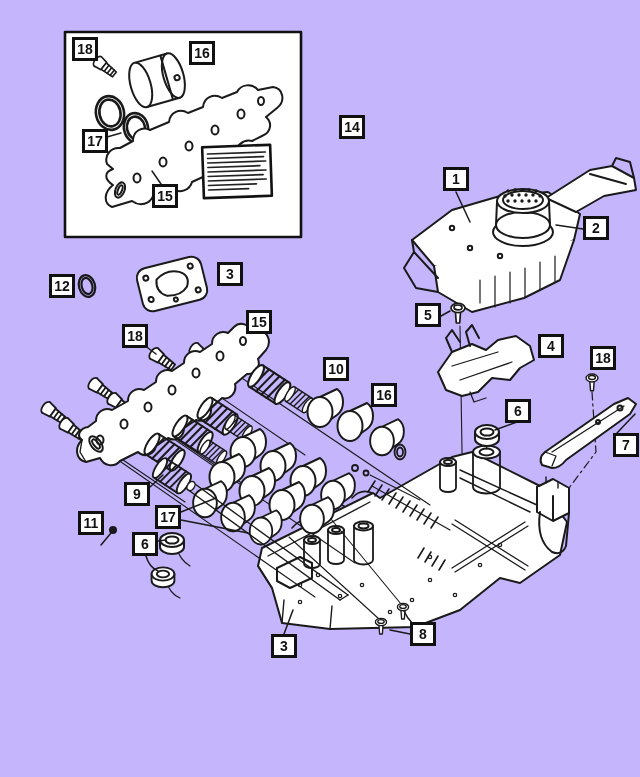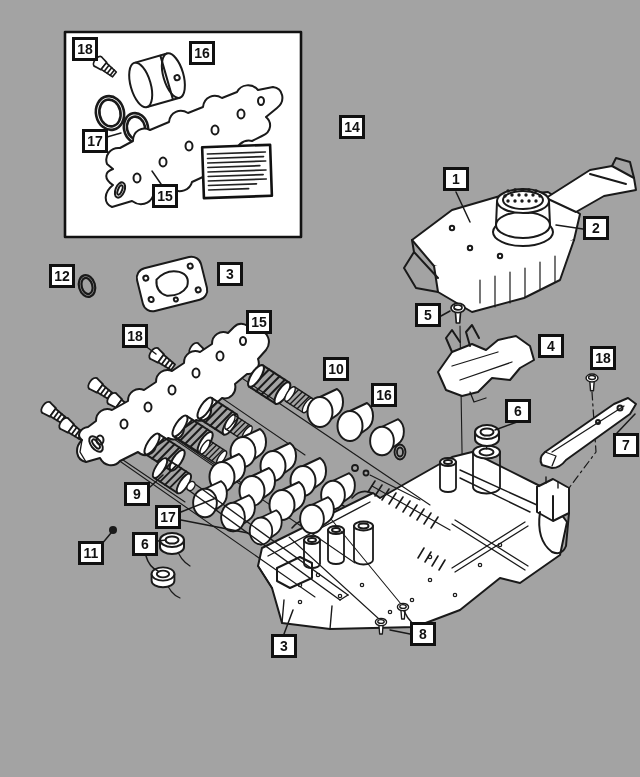--- a/index.html
+++ b/index.html
@@ -1,16 +1,16 @@
 <!DOCTYPE html>
 <html><head>
 <meta charset="utf-8">
 <style>
   html,body{margin:0;padding:0;background:#fff;}
-  .stage{position:relative;width:640px;height:777px;background:#a3a3a3;overflow:hidden;
+  .stage{position:relative;width:640px;height:777px;background:#c4b5fd;overflow:hidden;
          font-family:"Liberation Sans",sans-serif;}
   .stage svg{position:absolute;left:0;top:0;}
   .callout{position:absolute;width:26px;height:24px;background:#fff;border:3px solid #111;
            box-sizing:border-box;display:flex;align-items:center;justify-content:center;
            font-weight:bold;font-size:14px;color:#111;line-height:1;cursor:pointer;z-index:5;}
 </style>
 </head>
 <body>
 
 <div class="stage">
@@ -373,31 +373,31 @@
   </g>
 </svg>
 
 <div class="callout" style="left:72px;top:37px">18</div>
 <div class="callout" style="left:189px;top:41px">16</div>
 <div class="callout" style="left:82px;top:129px">17</div>
 <div class="callout" style="left:152px;top:184px">15</div>
 <div class="callout" style="left:339px;top:115px">14</div>
 <div class="callout" style="left:443px;top:167px">1</div>
 <div class="callout" style="left:583px;top:216px">2</div>
-<div class="callout" style="left:49px;top:264px">12</div>
+<div class="callout" style="left:49px;top:274px">12</div>
 <div class="callout" style="left:217px;top:262px">3</div>
 <div class="callout" style="left:246px;top:310px">15</div>
 <div class="callout" style="left:122px;top:324px">18</div>
 <div class="callout" style="left:323px;top:357px">10</div>
 <div class="callout" style="left:371px;top:383px">16</div>
 <div class="callout" style="left:415px;top:303px">5</div>
 <div class="callout" style="left:538px;top:334px">4</div>
 <div class="callout" style="left:590px;top:346px">18</div>
 <div class="callout" style="left:505px;top:399px">6</div>
 <div class="callout" style="left:613px;top:433px">7</div>
 <div class="callout" style="left:124px;top:482px">9</div>
 <div class="callout" style="left:155px;top:505px">17</div>
-<div class="callout" style="left:78px;top:541px">11</div>
+<div class="callout" style="left:78px;top:511px">11</div>
 <div class="callout" style="left:132px;top:532px">6</div>
 <div class="callout" style="left:271px;top:634px">3</div>
 <div class="callout" style="left:410px;top:622px">8</div>
 
 </div>
 
 </body></html>

